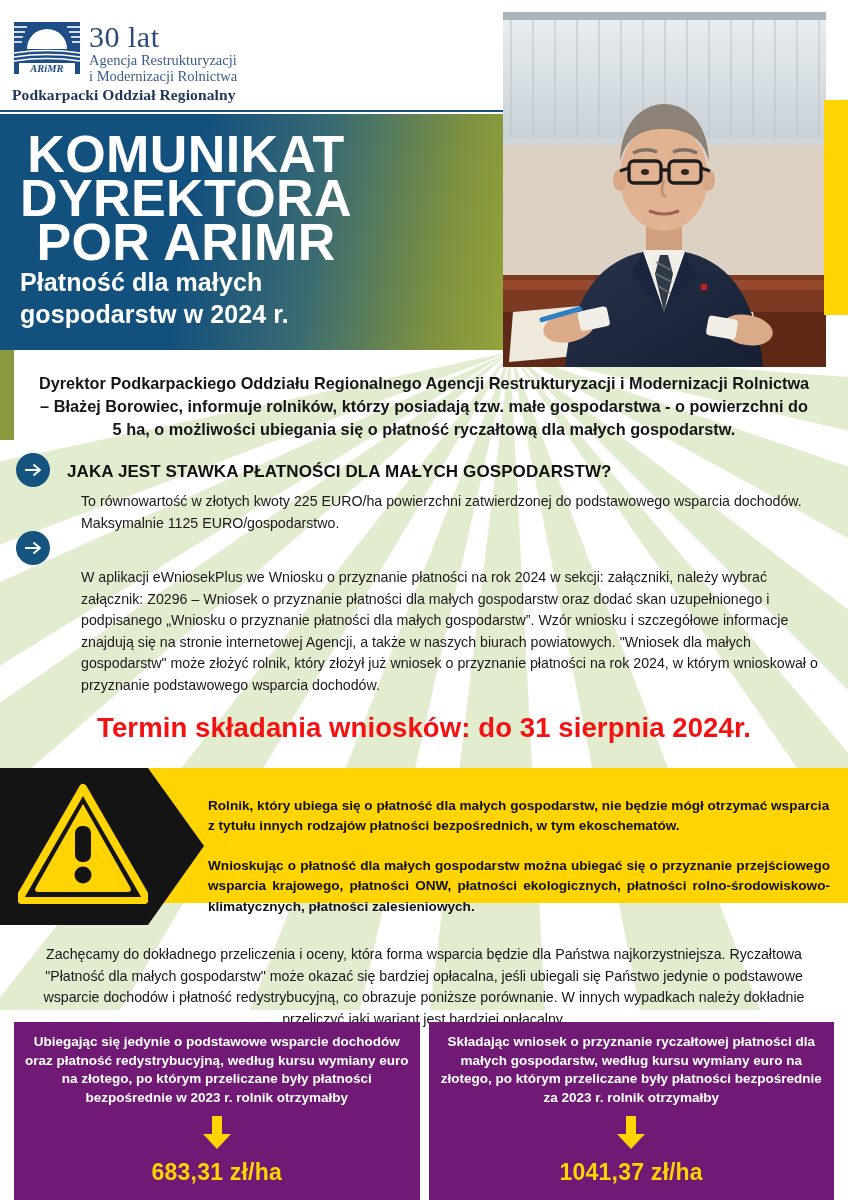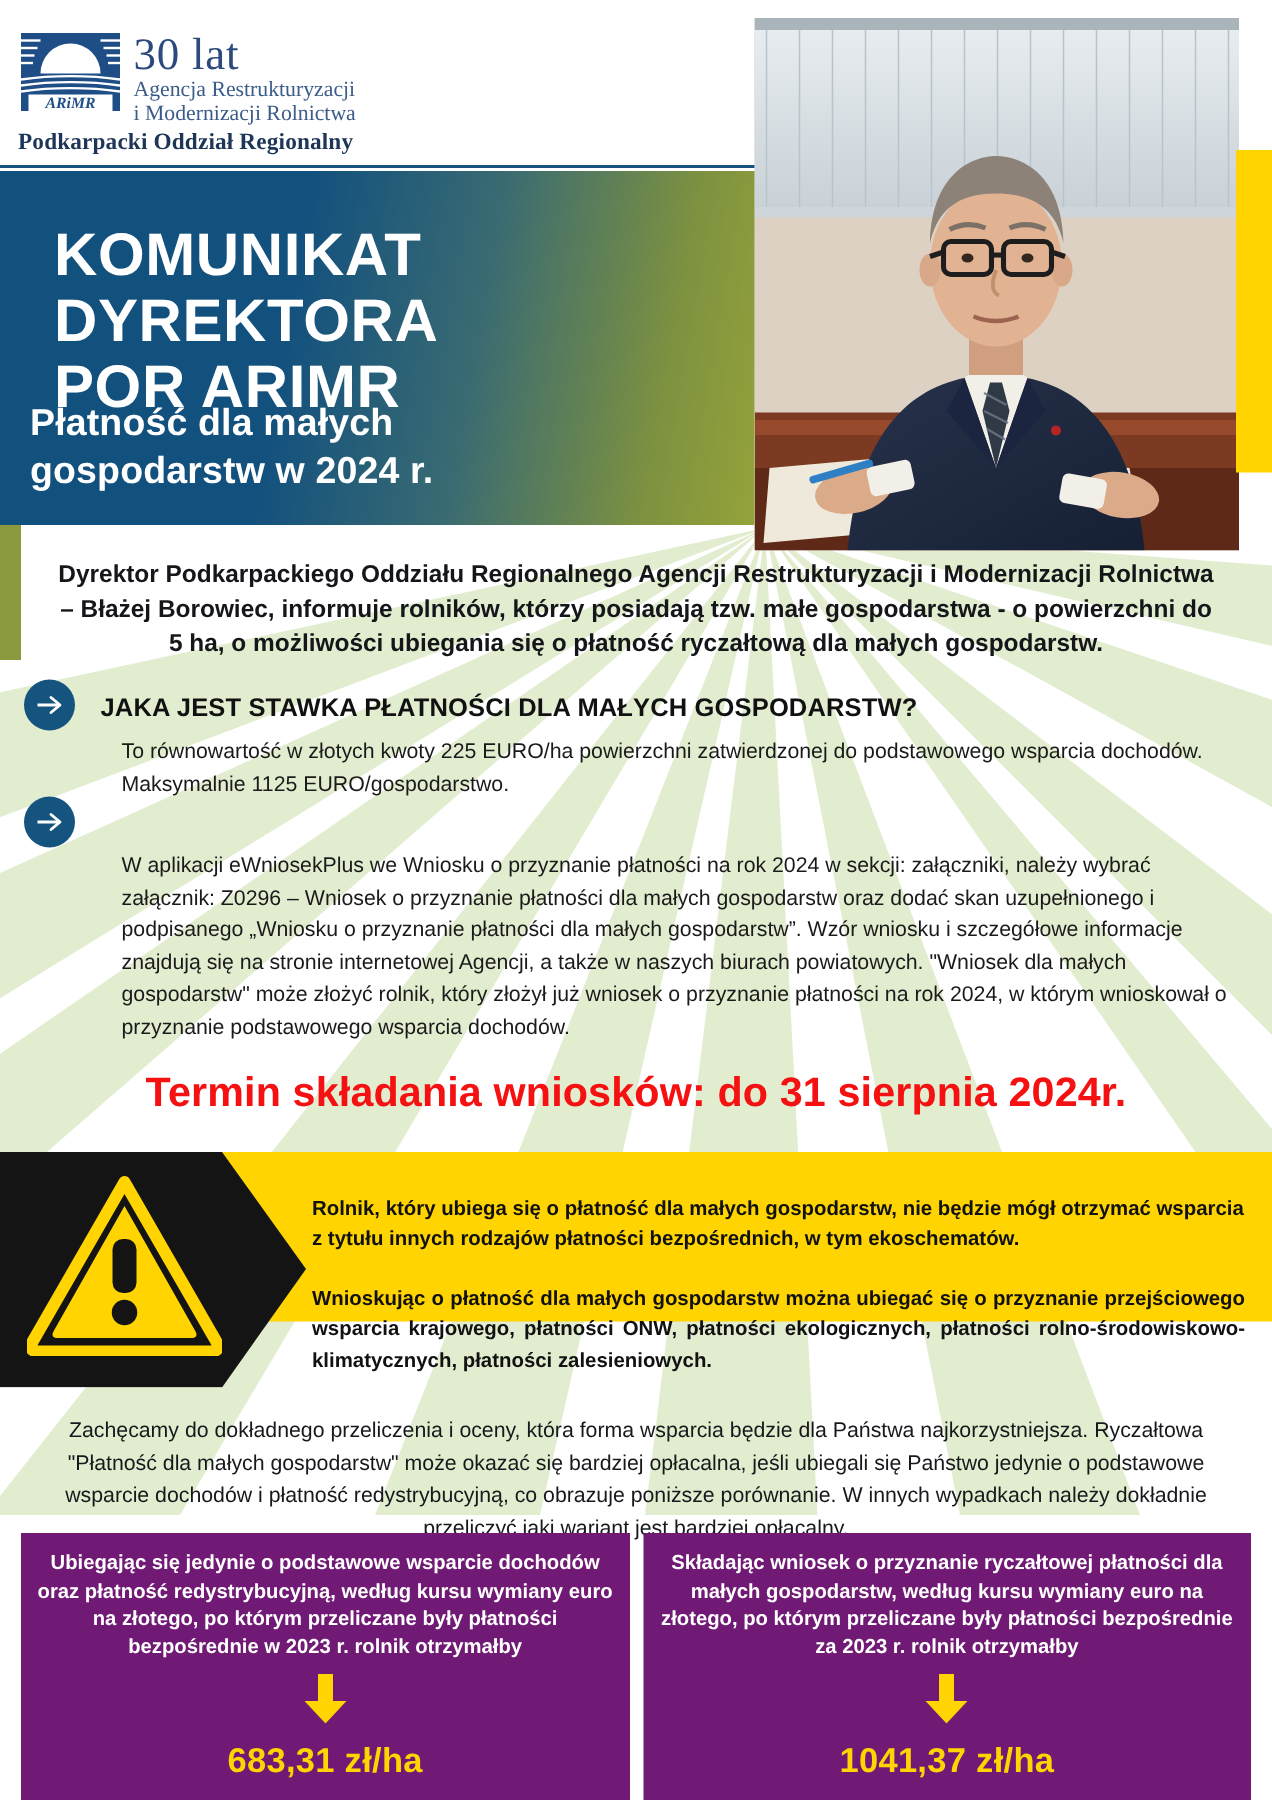--- a/index.html
+++ b/index.html
@@ -27,39 +27,39 @@
 
   
   .photo{position:absolute;left:503px;top:12px;width:323px;height:355px;z-index:6;overflow:hidden;background:#cfd6da;}
   .photo svg{display:block;}
   .olive-bar{position:absolute;left:0px;top:212px;width:14px;height:228px;background:#8c9a3f;z-index:4;}
   .yellow-bar{position:absolute;left:824px;top:100px;width:24px;height:215px;background:#ffd400;z-index:7;}
 
   
   .banner{position:absolute;left:0;top:114px;width:503px;height:236px;z-index:6;
     background:linear-gradient(100deg,#12507e 0%,#12507e 38%,#3a6b72 62%,#7d9140 86%,#95a33a 100%);}
-  .banner h1{margin:16px;position:absolute;left:20px;top:18px;color:#fff;font-size:40px;font-weight:700;line-height:44px;letter-spacing:.4px;}
+  .banner h1{margin:0;position:absolute;left:20px;top:18px;color:#fff;font-size:52px;font-weight:700;line-height:44px;letter-spacing:.4px;text-align:center;}
   .banner h2{margin:0;position:absolute;left:20px;top:152px;color:#fff;font-size:25px;font-weight:700;line-height:32px;letter-spacing:.1px;}
 
   
   .content{position:absolute;left:0;top:350px;width:848px;z-index:5;}
 
   .intro{margin:22px 34px 0 34px;text-align:center;font-size:16.3px;line-height:23px;color:#14161a;font-weight:700;}
 
   .qblock{margin:16px 0 0 0;position:relative;}
   .qrow{display:flex;align-items:center;padding-left:16px;}
   .arrow-circle{width:34px;height:34px;border-radius:50%;background:#14547f;flex:none;display:flex;align-items:center;justify-content:center;margin-top:-5px;}
   .qtitle{margin-left:17px;font-size:17px;font-weight:700;color:#111;letter-spacing:.1px;line-height:30px;}
   .qbody{margin:4px 0 0 81px;padding-right:20px;font-size:14.2px;line-height:21.5px;color:#1a1a1a;}
   .qbody.tight{margin-top:2px;}
 
   .deadline{margin:16px 0 0 0;text-align:center;font-size:27.5px;font-weight:700;color:#f51111;letter-spacing:.1px;}
 
   
-  .warn{position:absolute;left:0;top:768px;width:848px;height:113px;z-index:6;background:#ffd400;}
+  .warn{position:absolute;left:0;top:768px;width:848px;height:135px;z-index:6;background:#ffd400;}
   .warn-black{position:absolute;left:0;top:0;width:204px;height:157px;background:#141414;
      clip-path:polygon(0 0, 148px 0, 204px 78px, 148px 157px, 0 157px);}
   .warn-tri{position:absolute;left:18px;top:14px;}
   .warn-texts{position:absolute;left:204px;top:0;width:644px;height:157px;padding:14px 18px 0 4px;box-sizing:border-box;}
   .warn-p{font-size:13.6px;font-weight:700;color:#111;line-height:20.5px;}
   .warn-p.just{text-align:justify;}
   .warn-p2{margin-top:19px;}
 
   
   .closing{position:absolute;left:0;top:930px;width:848px;z-index:5;text-align:center;padding:0 28px;box-sizing:border-box;

